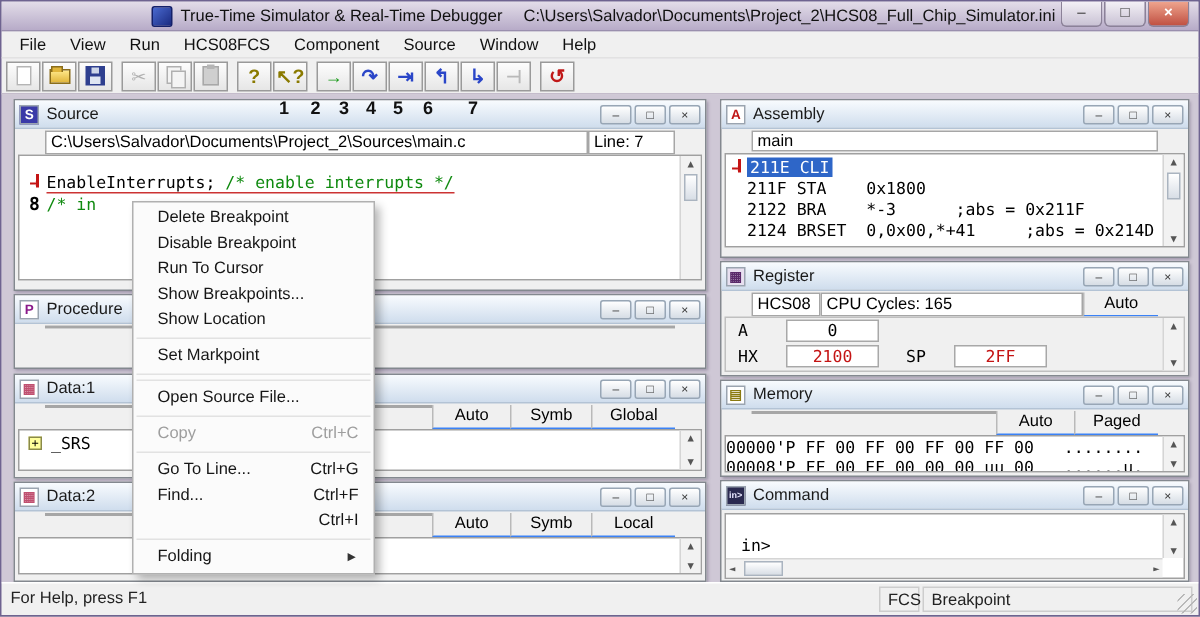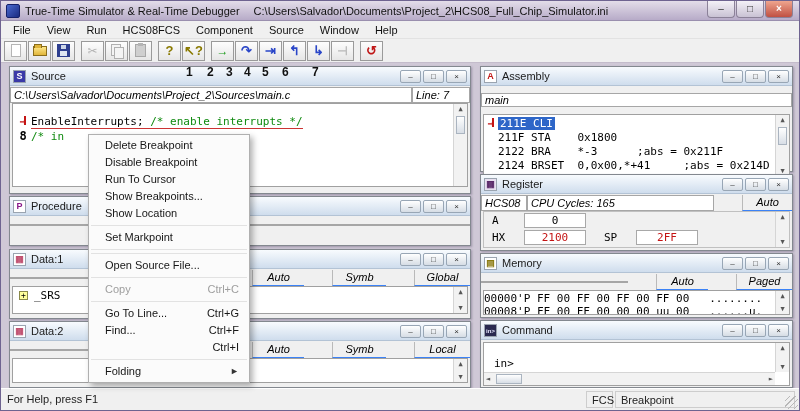--- a/index.html
+++ b/index.html
@@ -3,21 +3,21 @@
 <meta charset="utf-8">
 <style>
   * { margin:0; padding:0; box-sizing:border-box; }
   body { font-family:"Liberation Sans", sans-serif; background:#888; }
   .app { position:relative; width:800px; height:411px; overflow:hidden;
          border:1px solid #6e6390; background:#cfc8d6; }
 
   
   .titlebar { position:absolute; top:0; left:0; right:0; height:20px;
               background:linear-gradient(#e3dde9,#b7abc8); display:flex;
-              align-items:center; padding-left:5px; border-bottom:1px solid #9a8fae; }
+              align-items:center; padding-left:5px; border-bottom:1px solid #9a8fae;justify-content:center; }
   .app-icon { width:14px; height:14px; border-radius:2px;
               background:linear-gradient(135deg,#4a6ad0,#1a2a80); border:1px solid #14206a; }
   .tb-title { font-size:11px; color:#111; margin-left:5px; white-space:nowrap; }
   .tb-path { font-size:11px; color:#111; margin-left:14px; white-space:nowrap; }
   .cap-main { position:absolute; right:6px; top:0; display:flex; }
   .cap-main .b { width:28px; height:17px; border:1px solid #8b8198; border-top:none;
                  border-radius:0 0 4px 4px; background:linear-gradient(#f4f1f7,#c9c2d4);
                  font-size:10px; line-height:15px; text-align:center; color:#333; margin-left:1px;}
   .cap-main .close { background:linear-gradient(#efa58e,#c05042); color:#fff; font-weight:bold; }
 
@@ -63,25 +63,25 @@
          box-shadow:1px 1px 2px rgba(60,50,80,.35); }
   .wtb { height:19px; background:linear-gradient(#f8fbfe,#cfdded); border-bottom:1px solid #b3c3d5;
          display:flex; align-items:center; padding:0 3px; }
   .wicon { width:13px; height:13px; border:1px solid #9aa4b0; background:#fff; font-size:9px;
            font-weight:bold; text-align:center; line-height:11px; flex:0 0 auto; }
   .wname { font-size:11px; color:#1a1a1a; margin-left:5px; white-space:nowrap; }
   .wbtns { margin-left:auto; display:flex; }
   .wb { width:21px; height:13px; border:1px solid #98a6b5; border-radius:2px; margin-left:2px;
         background:linear-gradient(#ffffff,#d6dde5); font-size:8px; line-height:11px;
         text-align:center; color:#333; }
-  .hdr { height:17px; display:flex; align-items:center; padding:1px 0; font-size:11px;font-style:italic; }
+  .hdr { height:17px; display:flex; align-items:flex-start; padding:1px 20px; font-size:11px; }
   .fld { flex:1; background:#fff; border:1px solid #a6a6a6; padding:0 3px; line-height:14px;
          white-space:nowrap; overflow:hidden; }
   .hcell { text-align:center; line-height:15px; border-left:1px solid #b9b9b9;
-           border-bottom:1px solid #3b82f6; padding:0 4px;margin-left:28px; }
+           border-bottom:1px solid #3b82f6; padding:0 4px; }
   .cont { position:relative; margin:0 2px 2px 2px; background:#fff; border:1px solid #a0a0a0;
           overflow:hidden; font-family:"DejaVu Sans Mono", monospace; font-size:11px; }
   .vs { position:absolute; top:0; right:0; bottom:0; width:14px; background:#f2f2f2;
         border-left:1px solid #d5d5d5; font-size:7px; color:#555; text-align:center; }
   .vs .up { position:absolute; top:1px; left:0; right:0; }
   .vs .dn { position:absolute; bottom:1px; left:0; right:0; }
   .vs .th { position:absolute; top:12px; left:2px; right:2px; height:18px;
             background:linear-gradient(#fff,#d8dee6); border:1px solid #aab4c0; }
   .pre { white-space:pre; }
 
@@ -325,21 +325,21 @@
     <div class="win" style="left:479px; top:3px; width:313px; height:106px">
       <div class="wtb">
         <div class="wicon" style="color:#c01818">A</div>
         <div class="wname">Assembly</div>
         <div class="wbtns">
           <div class="wb">–</div>
           <div class="wb">□</div>
           <div class="wb">×</div>
         </div>
       </div>
-      <div class="hdr" style="height:28px">
+      <div class="hdr" style="height:16px">
         <div class="fld" style="line-height:12px">main</div>
       </div>
       <div class="cont" style="height:63px">
         <div style="padding:2px 0 0 0">
           <div class="asm-line"><span class="gut" style="width:14px"><span class="exec-arrow">→</span><span class="exec-bar"></span></span><span class="sel-blue">211E CLI</span></div>
           <div class="asm-line"><span class="gut" style="width:14px"> </span><span>211F STA    0x1800</span></div>
           <div class="asm-line"><span class="gut" style="width:14px"> </span><span>2122 BRA    *-3      ;abs = 0x211F</span></div>
           <div class="asm-line"><span class="gut" style="width:14px"> </span><span>2124 BRSET  0,0x00,*+41     ;abs = 0x214D</span></div>
         </div>
         <div class="vs">

